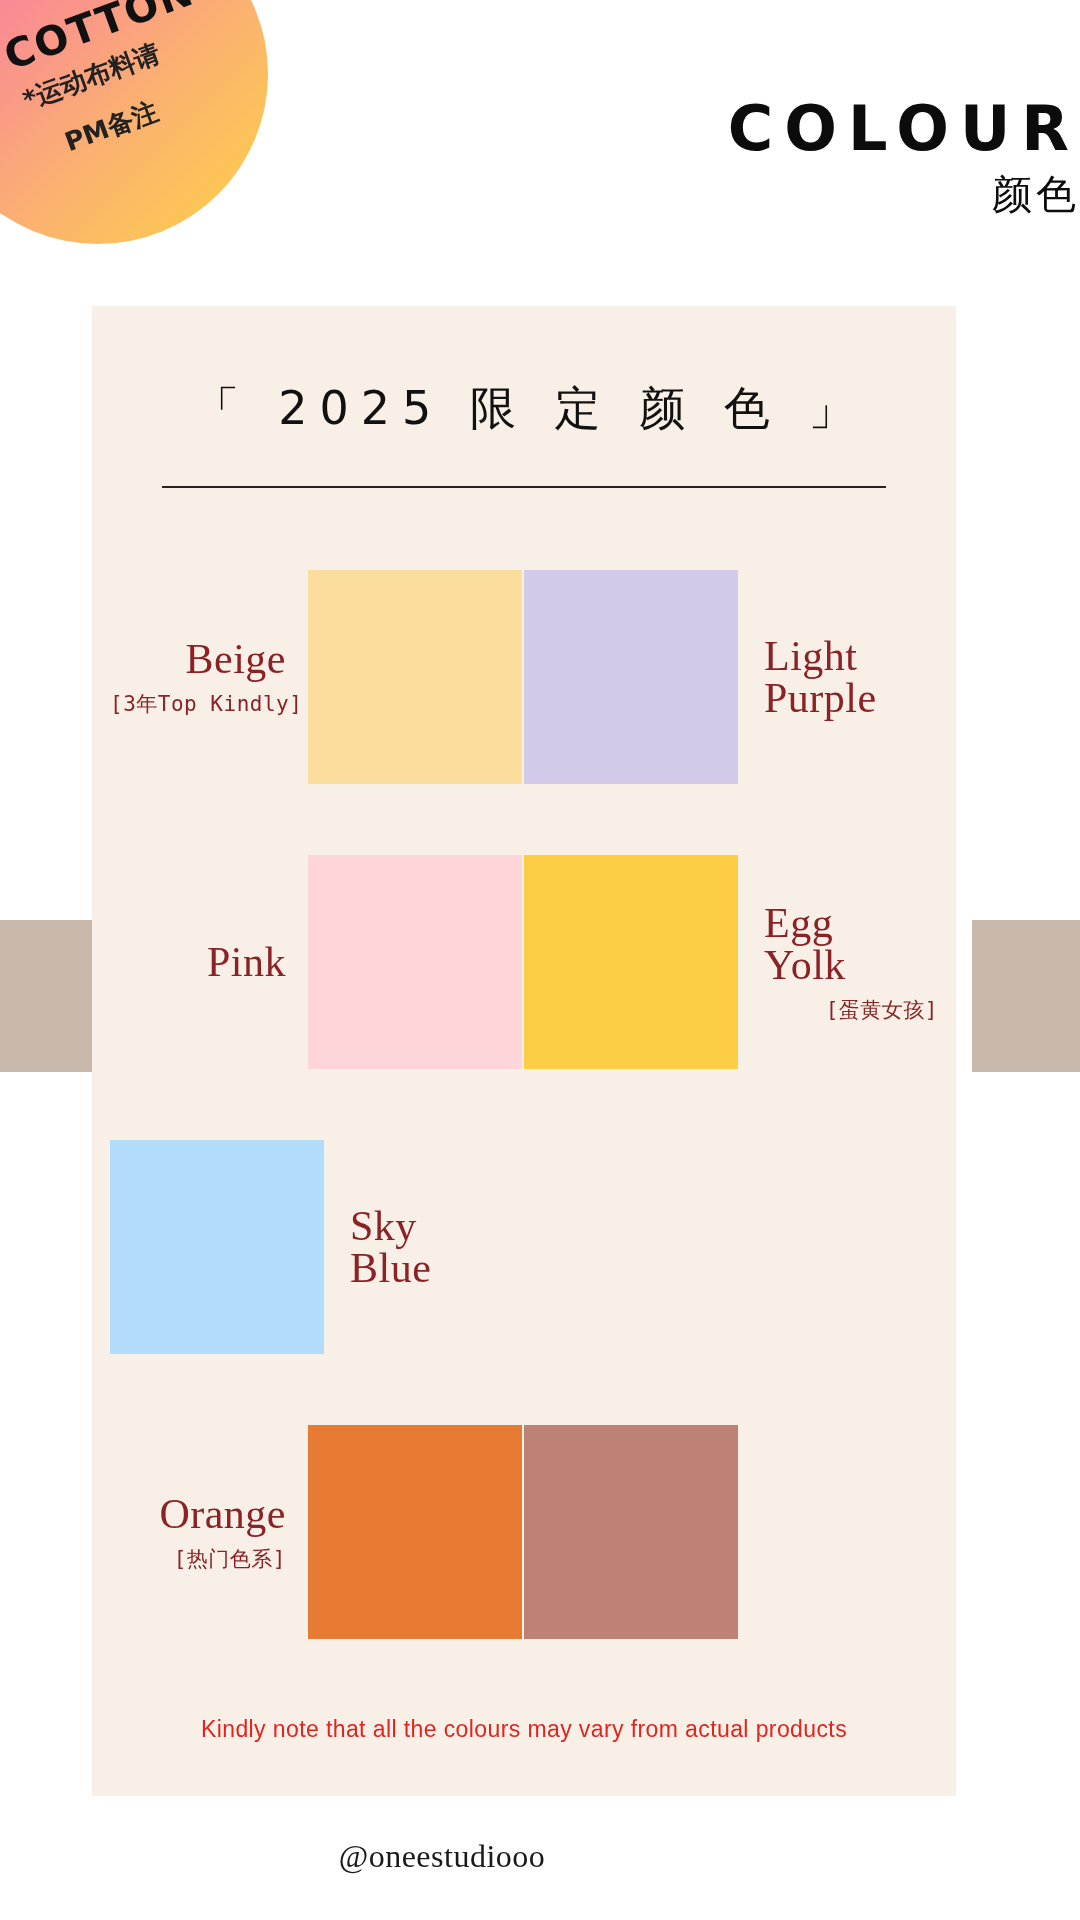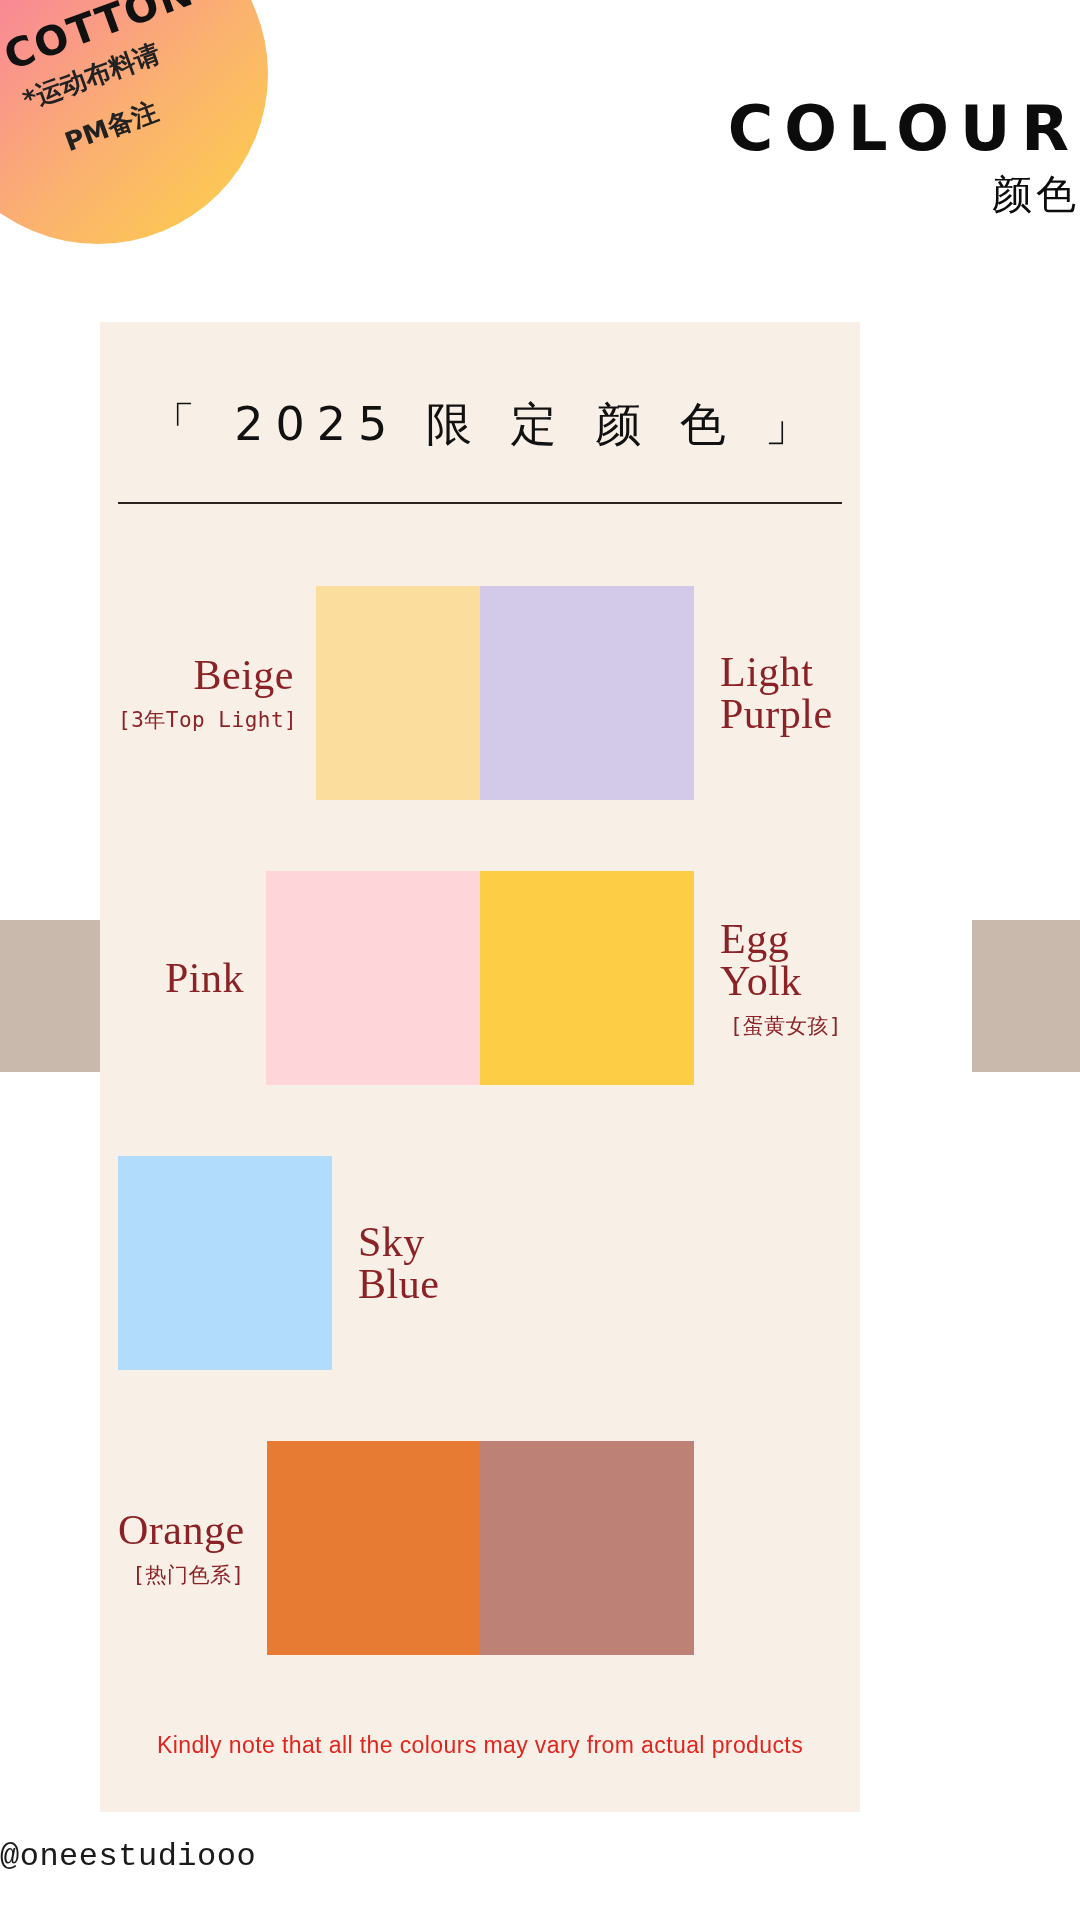--- a/index.html
+++ b/index.html
@@ -78,25 +78,24 @@
     height:152px;
     top:920px;
     background:#C9B8AC;
   }
   .taupe-left{ left:0; width:108px; }
   .taupe-right{ right:0; width:108px; }
 
   
   .panel{
     position:absolute;
-    left:100px; top:306px;
-    width:760px; height:1490px;
+    left:92px; top:306px;
+    width:864px; height:1490px;
     background:#F8F0E7;
     z-index:2;
-    margin-top:16px;
   }
 
   .panel-title{
     margin-top:72px;
     text-align:center;
     font-family:"DejaVu Sans", sans-serif;
     font-size:46px;
     letter-spacing:12px;
     color:#111;
     text-indent:12px;
@@ -172,21 +171,22 @@
     font-family:"Liberation Sans", sans-serif;
     font-size:23px;
     line-height:1.34;
     letter-spacing:0.4px;
   }
 
   
   .handle{
     position:absolute;
     left:0; top:1838px; width:884px;
-    font-family:Liberation Mono, monospace;
+    text-align:center;
+    font-family:Liberation Serif, serif;
     font-size:32px;
     color:#1a1a1a;
     letter-spacing:0.5px;
   }
 </style>
 </head>
 <body>
 
 <div class="badge-wrap">
   <div class="badge-inner">
@@ -208,21 +208,21 @@
 
   <div class="panel-title">「 2025 限 定 颜 色 」</div>
   <div class="divider"></div>
 
   <div class="grid">
 
     <div class="row">
       <div class="cell left">
         <div class="label" style="color: rgb(138, 34, 38);">
           <div class="name">Beige</div>
-          <div class="tag">[3年Top Light]</div>
+          <div class="tag">[3年Top Kindly]</div>
         </div>
         <div class="swatch" style="background:#FBDE9D"></div>
       </div>
       <div class="cell right">
         <div class="swatch" style="background:#D3C9E8"></div>
         <div class="label" style="color: rgb(138, 34, 38);">
           <div class="name">Light
 Purple</div>
         </div>
       </div>

